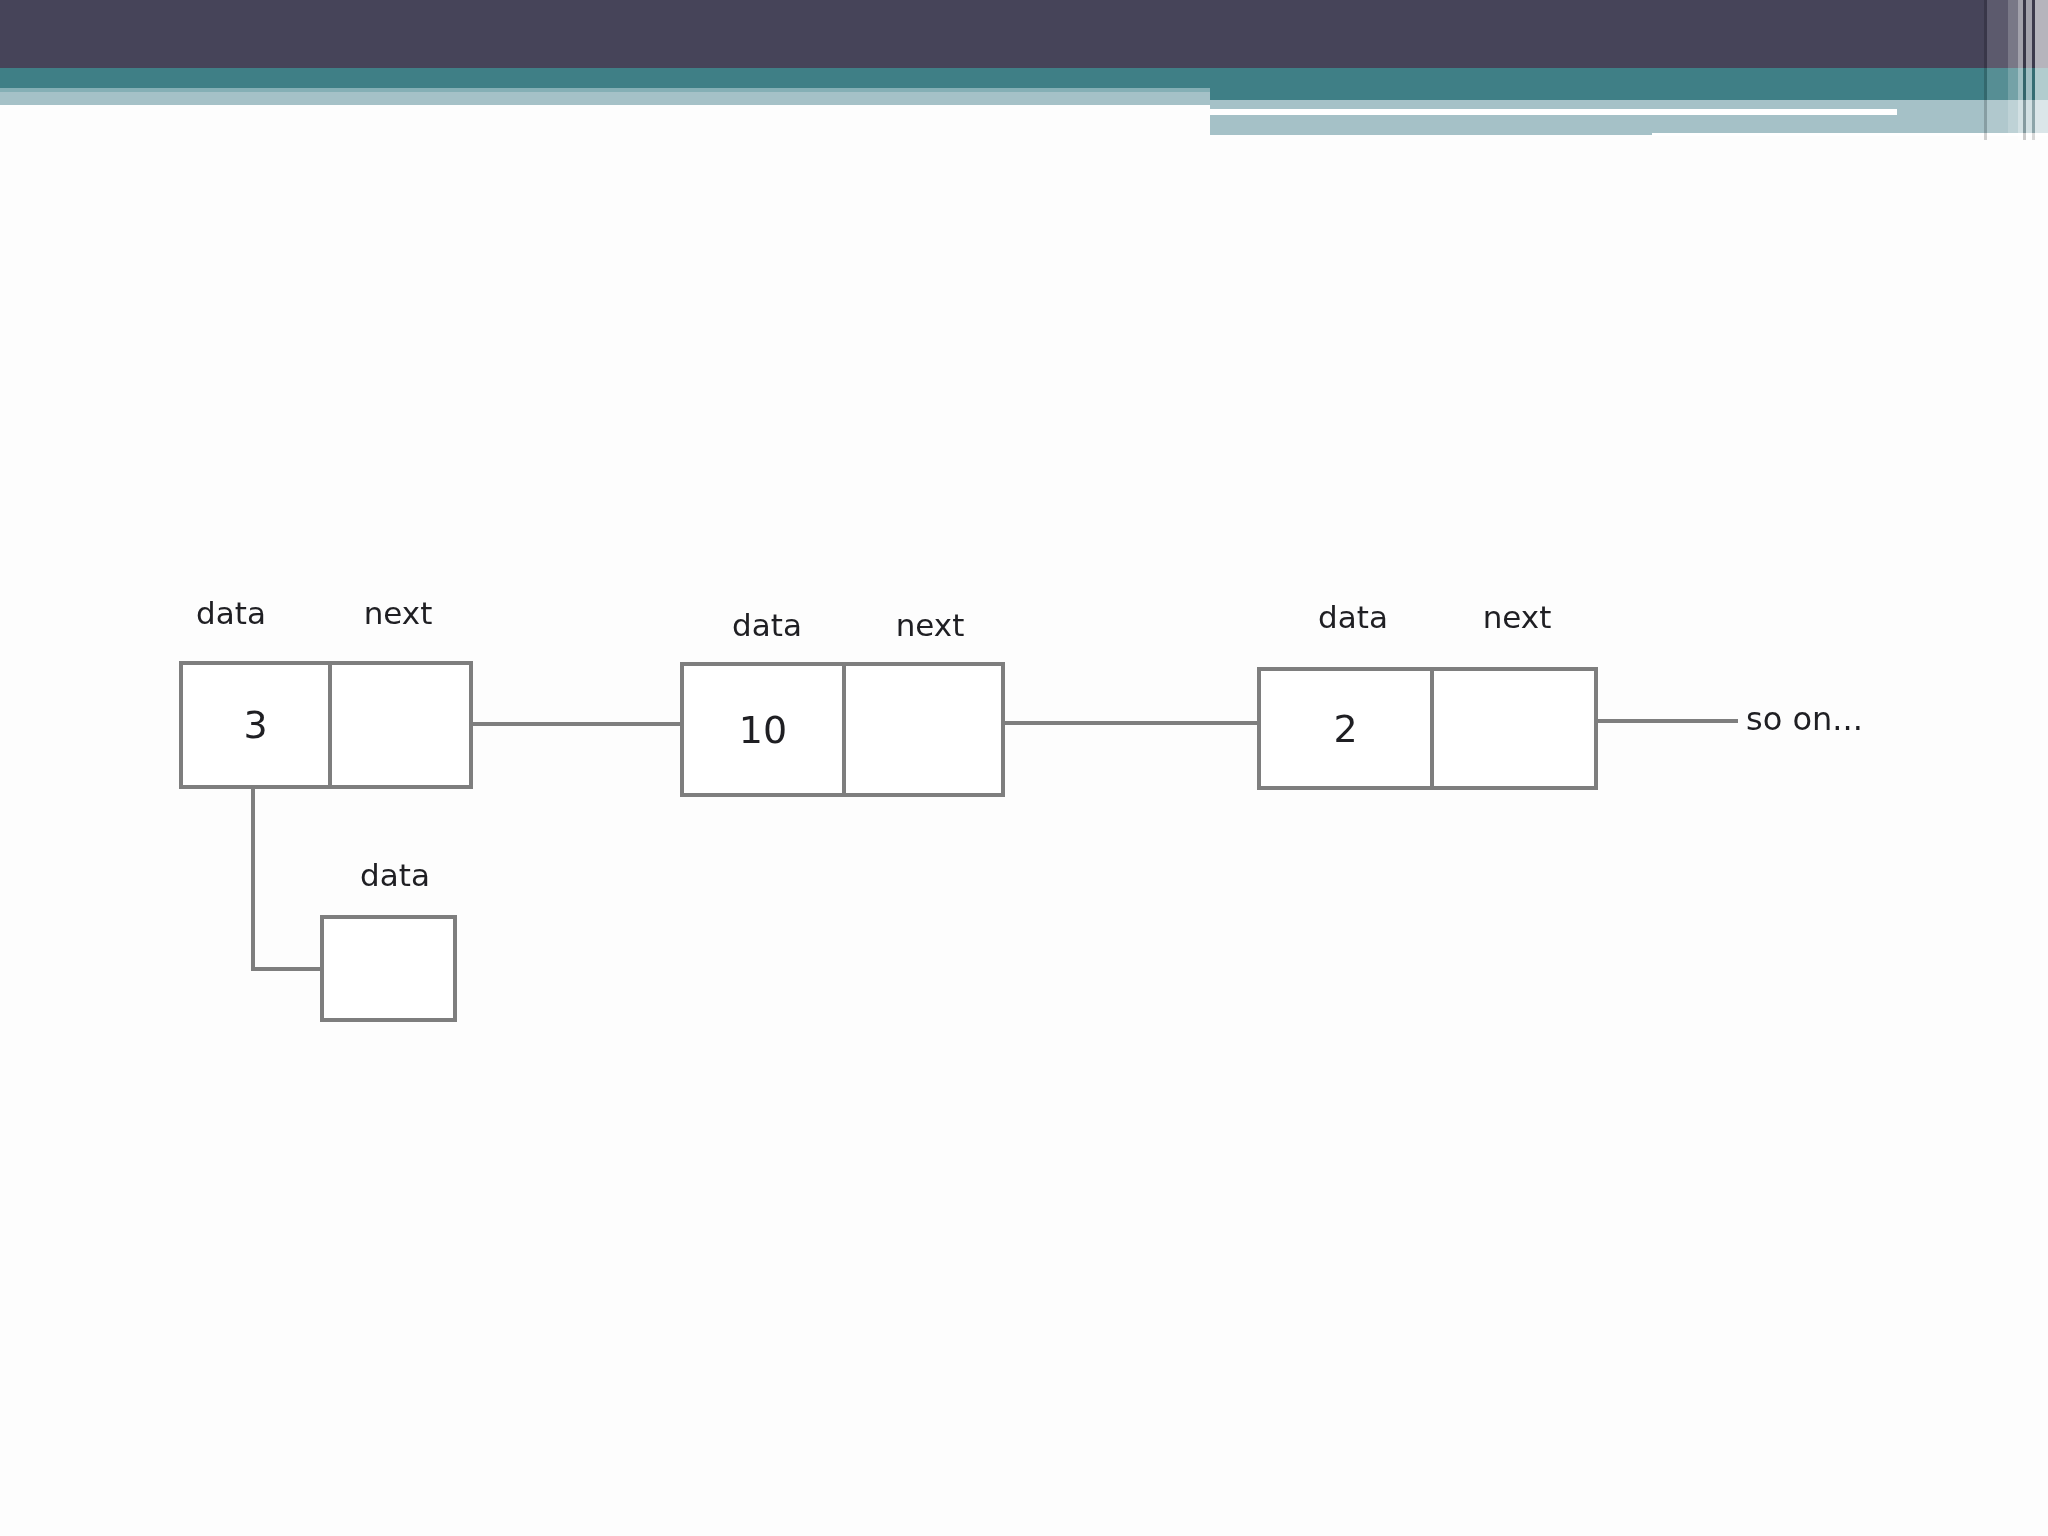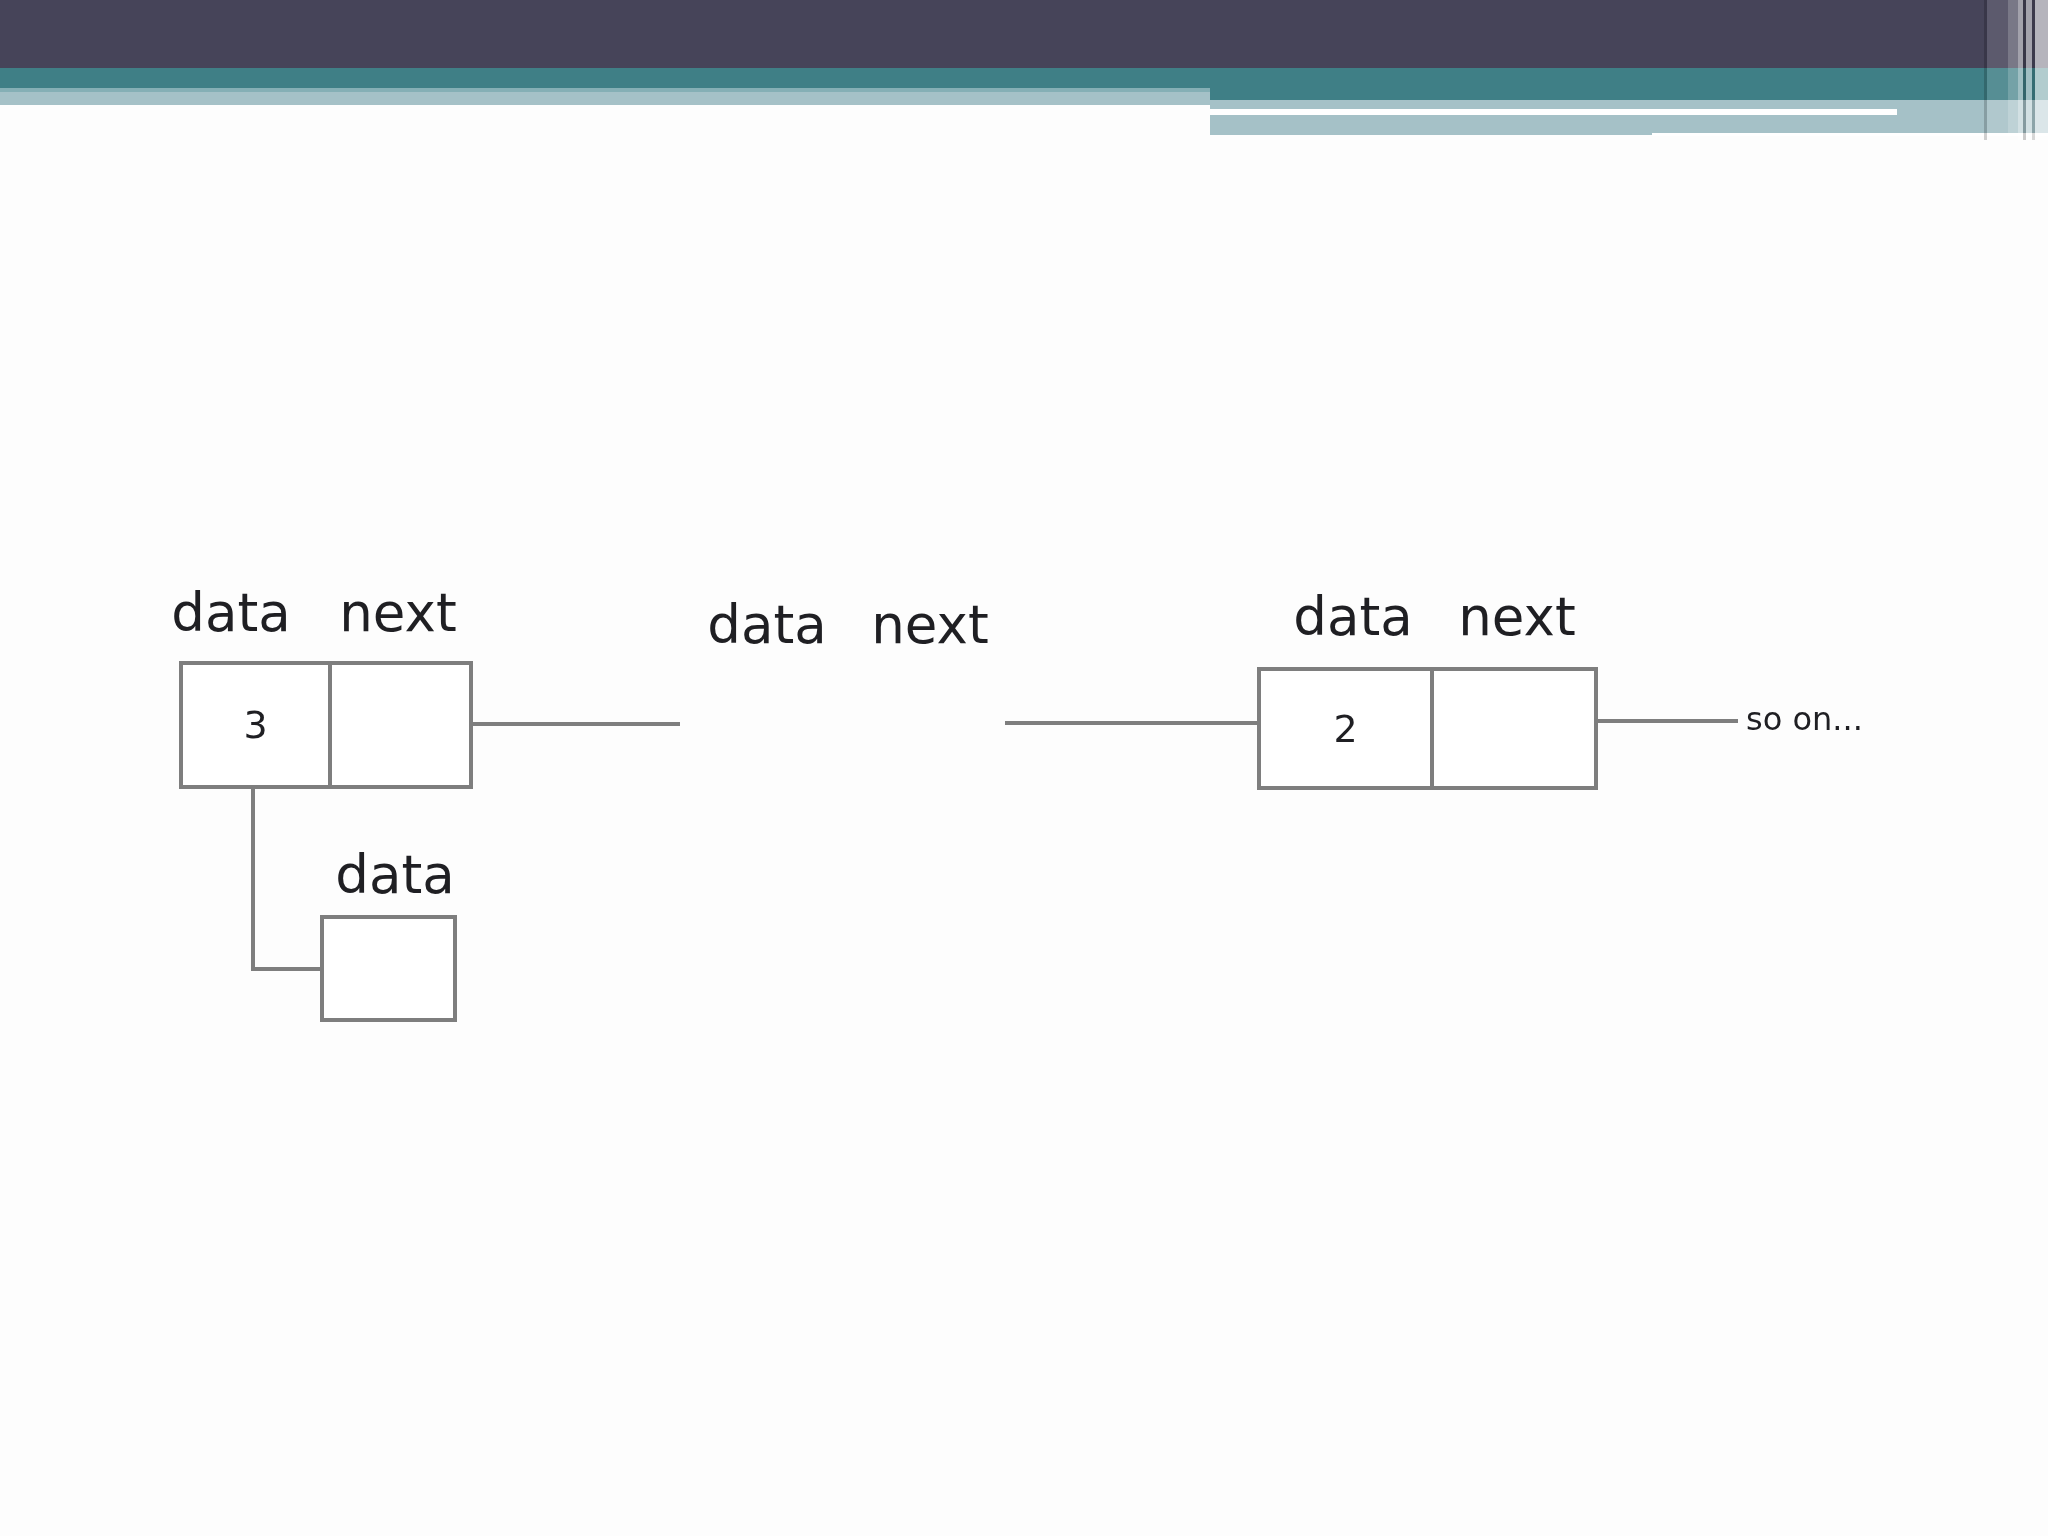--- a/index.html
+++ b/index.html
@@ -63,21 +63,21 @@
   .node2 .data-cell { width:158px; }
   .node2 .next-cell { flex:1; }
 
   .node3 { left:1257px; top:667px; width:341px; height:123px; }
   .node3 .data-cell { width:169px; }
   .node3 .next-cell { flex:1; }
 
   .field-label {
     width: 130px;
     text-align: center;
-    font-size: 53px;
+    font-size: 31px;
     line-height: 42px;
     color: var(--text);
     white-space: nowrap;
   }
   .lbl-n1-data { left:166px;  top:592px; }
   .lbl-n1-next { left:333px;  top:592px; }
   .lbl-n2-data { left:702px;  top:604px; }
   .lbl-n2-next { left:865px;  top:604px; }
   .lbl-n3-data { left:1288px; top:596px; }
   .lbl-n3-next { left:1452px; top:596px; }
@@ -138,20 +138,26 @@
   <div class="abs field-label lbl-n3-data">data</div>
   <div class="abs field-label lbl-n3-next">next</div>
 
   <div class="abs node node1">
     <div class="cell data-cell">
       <span>3</span>
     </div>
     <div class="cell next-cell"></div>
   </div>
 
+  <div class="abs node node2">
+    <div class="cell data-cell">
+      <span>10</span>
+    </div>
+    <div class="cell next-cell"></div>
+  </div>
 
   <div class="abs node node3">
     <div class="cell data-cell">
       <span>2</span>
     </div>
     <div class="cell next-cell"></div>
   </div>
 
   <div class="abs hline link-1-2"></div>
   <div class="abs hline link-2-3"></div>

